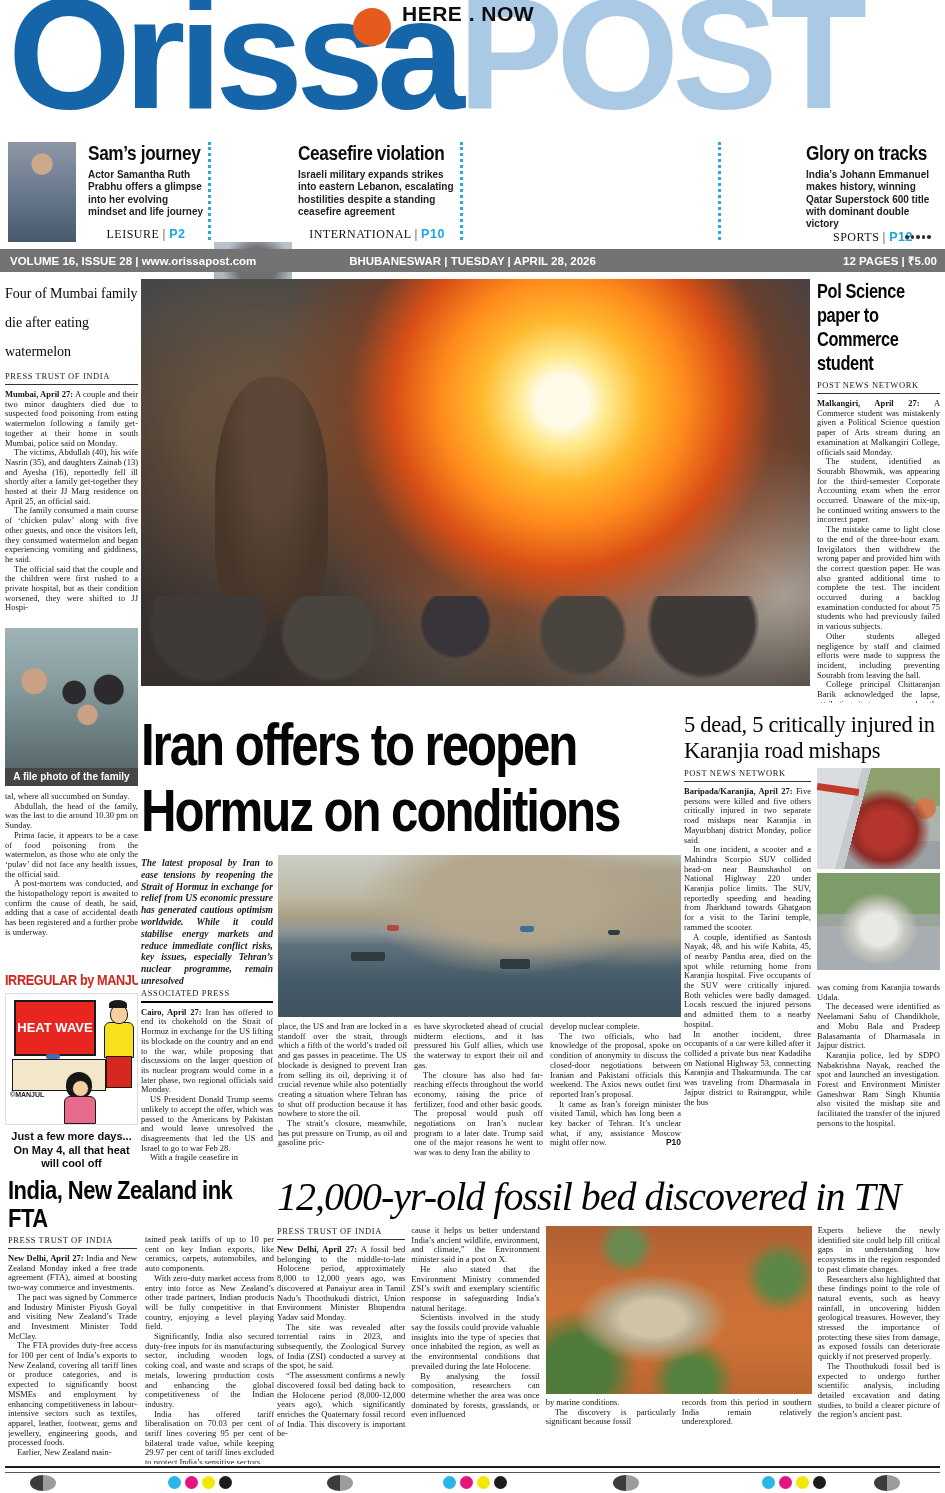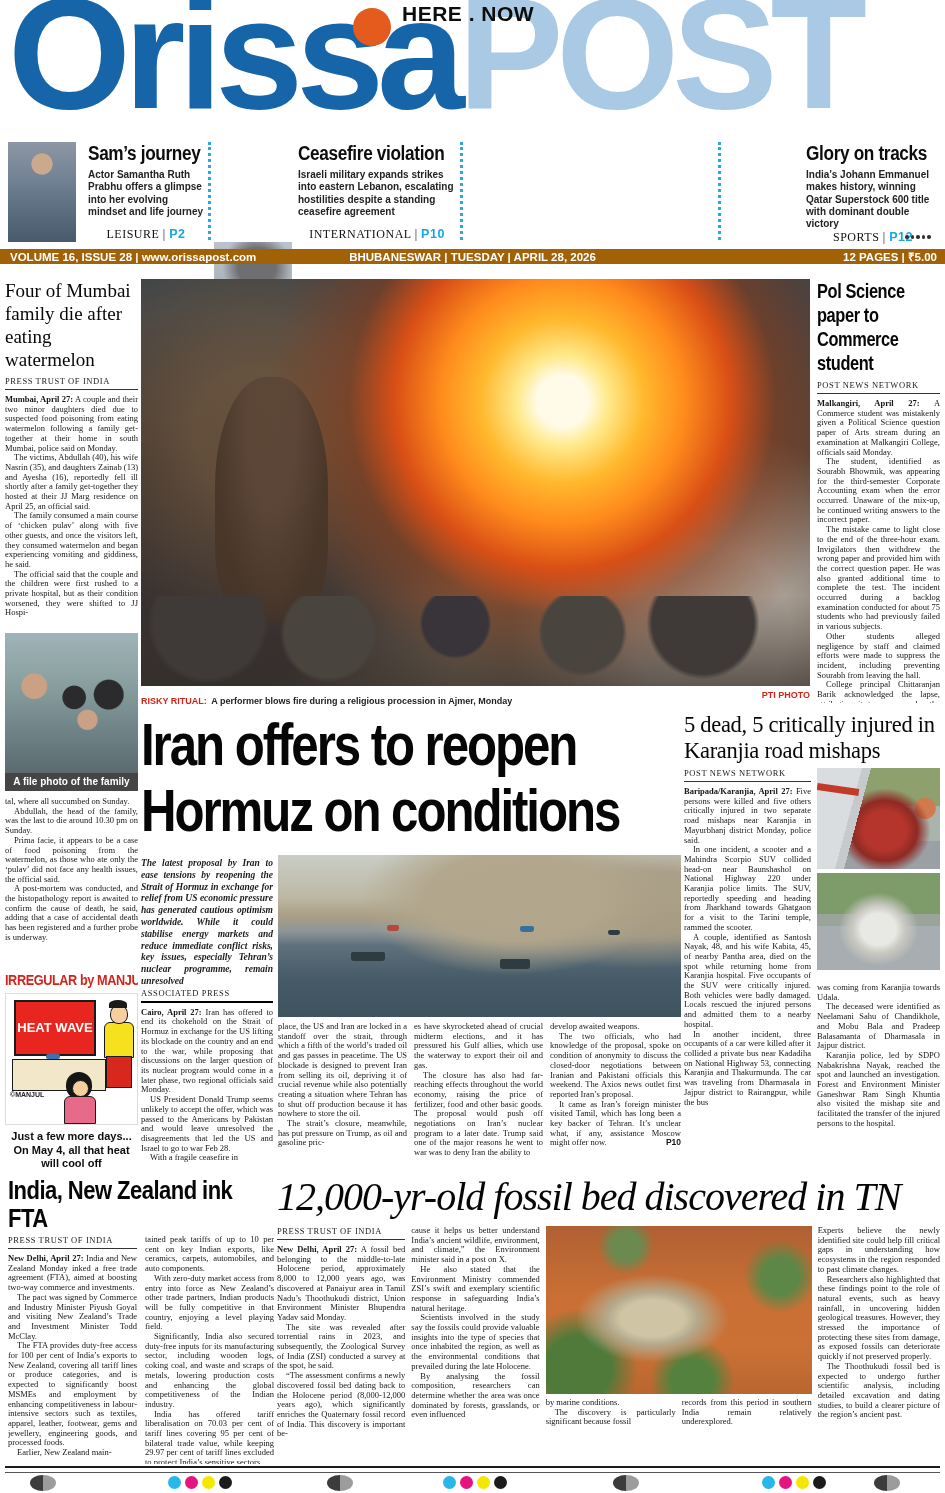--- a/index.html
+++ b/index.html
@@ -20,21 +20,21 @@
   .tsep{position:absolute;top:0;height:98px;width:0;border-left:3px dotted #2aa9e0;}
   .teaser{position:absolute;top:0;height:100px;display:flex;flex-direction:column;}
   .t-title{font-weight:bold;font-size:20px;letter-spacing:-0.4px;color:#0d0d0d;
            transform:scaleX(.86);transform-origin:left;white-space:nowrap;margin:0 0 4px;}
   .t-sum{font-size:10px;line-height:12.3px;color:#222;font-weight:bold;}
   .t-sec{margin-top:auto;text-align:center;font-family:"Liberation Serif",serif;font-size:12px;color:#111;letter-spacing:.5px;}
   .t-page{font-family:"Liberation Sans",sans-serif;font-weight:bold;color:#1aa7e0;font-size:12.5px;}
   .tphoto{position:absolute;top:0;}
 
   
-  .infobar{position:absolute;top:249px;left:0;width:945px;height:15px;background:#a16207;color:#fff;
+  .infobar{position:absolute;top:249px;left:0;width:945px;height:23px;background:#737373;color:#fff;
            font-size:11.5px;font-weight:bold;display:flex;align-items:center;}
   .infobar .ib-l{position:absolute;left:10px;}
   .infobar .ib-c{position:absolute;left:0;right:0;text-align:center;}
   .infobar .ib-r{position:absolute;right:8px;}
 
   
   .hl-serif{font-family:"Liberation Serif",serif;font-weight:400;color:#060606;margin:0;}
   .hl-cond{font-family:"Liberation Sans",sans-serif;font-weight:bold;color:#060606;margin:0;}
   .byline{font-family:"Liberation Serif",serif;font-size:8.5px;letter-spacing:.6px;color:#222;
           padding-bottom:3px;border-bottom:1.5px solid #333;margin:5px 0 5px;}
@@ -153,21 +153,21 @@
     </div>
   </div>
 
   <div class="infobar">
     <span class="ib-l">VOLUME 16, ISSUE 28 | www.orissapost.com</span>
     <span class="ib-c">BHUBANESWAR | TUESDAY | APRIL 28, 2026</span>
     <span class="ib-r">12 PAGES | ₹5.00</span>
   </div>
 
   <div class="abs" style="left:5px;top:279px;width:133px;height:690px;">
-    <h2 class="hl-serif" style="font-size:19px;line-height:23px;">Four of Mumbai family die after eating watermelon</h2>
+    <h2 class="hl-serif" style="font-size:14px;line-height:29px;">Four of Mumbai family die after eating watermelon</h2>
     <div class="byline">PRESS TRUST OF INDIA</div>
     <div class="bodytext" style="height:238px;">
       <p><b>Mumbai, April 27:</b> <span>A couple and their two minor daughters died due to suspected food poisoning from eating watermelon following a family get-together at their home in south Mumbai, police said on Monday.</span></p>
       <p>The victims, Abdullah (40), his wife Nasrin (35), and daughters Zainab (13) and Ayesha (16), reportedly fell ill shortly after a family get-together they hosted at their JJ Marg residence on April 25, an official said.</p>
       <p>The family consumed a main course of ‘chicken pulav’ along with five other guests, and once the visitors left, they consumed watermelon and began experiencing vomiting and giddiness, he said.</p>
       <p>The official said that the couple and the children were first rushed to a private hospital, but as their condition worsened, they were shifted to JJ Hospi-</p>
     </div>
     <div class="ph" style="width:133px;height:140px;background:
          radial-gradient(circle at 22% 38%, #caa185 0 9%, transparent 10%),
          radial-gradient(circle at 52% 46%, #2b2b2e 0 11%, transparent 12%),
@@ -212,25 +212,20 @@
        linear-gradient(180deg,#3d4348 0%,#51453c 45%,#6b5d4e 75%,#7a6a57 100%);">
     <div style="position:absolute;left:11%;top:24%;width:17%;height:60%;background:radial-gradient(ellipse at 50% 20%, #5b4536 0 30%, #473528 70%);border-radius:45% 45% 30% 30%;opacity:.9;"></div>
     <div style="position:absolute;left:0;bottom:0;width:100%;height:22%;background:
          radial-gradient(circle at 10% 30%, #3f3a38 0 9%, transparent 10%),
          radial-gradient(circle at 28% 42%, #4a443f 0 9%, transparent 10%),
          radial-gradient(circle at 47% 30%, #39343a 0 9%, transparent 10%),
          radial-gradient(circle at 66% 40%, #4a443f 0 9%, transparent 10%),
          radial-gradient(circle at 84% 30%, #3f3a38 0 9%, transparent 10%),
          linear-gradient(180deg, rgba(60,52,46,.0), rgba(52,46,42,.65));"></div>
   </div>
-  <div class="abs" style="left:141px;top:690px;width:669px;height:20px;">
-    <span class="capline red">RISKY RITUAL:</span>
-    <span class="capline">A performer blows fire during a religious procession in Ajmer, Monday</span>
-    <span class="capline red" style="float:right;">PTI PHOTO</span>
-  </div>
 
   <div class="abs" style="left:141px;top:712px;width:540px;height:460px;">
     <h1 class="hl-cond" style="font-size:60px;line-height:66px;letter-spacing:-2.5px;transform:scaleX(.82);transform-origin:left;width:660px;">Iran offers to reopen Hormuz on conditions</h1>
     <div style="position:absolute;left:0;top:146px;width:132px;">
       <div class="deck">The latest proposal by Iran to ease tensions by reopening the Strait of Hormuz in exchange for relief from US economic pressure has generated cautious optimism worldwide. While it could stabilise energy markets and reduce immediate conflict risks, key issues, especially Tehran’s nuclear programme, remain unresolved</div>
       <div class="byline thick" style="margin-top:0;">ASSOCIATED PRESS</div>
       <div class="bodytext" style="height:190px;">
         <p><b>Cairo, April 27:</b> <span>Iran has offered to end its chokehold on the Strait of Hormuz in exchange for the US lifting its blockade on the country and an end to the war, while proposing that discussions on the larger question of its nuclear program would come in a later phase, two regional officials said Monday.</span></p>
         <p>US President Donald Trump seems unlikely to accept the offer, which was passed to the Americans by Pakistan and would leave unresolved the disagreements that led the US and Israel to go to war Feb 28.</p>
         <p>With a fragile ceasefire in</p>
@@ -248,21 +243,21 @@
     </div>
     <div class="bodytext" style="position:absolute;left:137px;top:310px;width:129px;height:148px;">
       <p>place, the US and Iran are locked in a standoff over the strait, through which a fifth of the world’s traded oil and gas passes in peacetime. The US blockade is designed to prevent Iran from selling its oil, depriving it of crucial revenue while also potentially creating a situation where Tehran has to shut off production because it has nowhere to store the oil.</p>
       <p>The strait’s closure, meanwhile, has put pressure on Trump, as oil and gasoline pric-</p>
     </div>
     <div class="bodytext" style="position:absolute;left:273px;top:310px;width:129px;height:148px;">
       <p>es have skyrocketed ahead of crucial midterm elections, and it has pressured his Gulf allies, which use the waterway to export their oil and gas.</p>
       <p>The closure has also had far-reaching effects throughout the world economy, raising the price of fertilizer, food and other basic goods. The proposal would push off negotiations on Iran’s nuclear program to a later date. Trump said one of the major reasons he went to war was to deny Iran the ability to</p>
     </div>
     <div class="bodytext" style="position:absolute;left:409px;top:310px;width:131px;height:148px;">
-      <p>develop awaited weapons.</p>
+      <p>develop nuclear complete.</p>
       <p>The two officials, who had knowledge of the proposal, spoke on condition of anonymity to discuss the closed-door negotiations between Iranian and Pakistani officials this weekend. The Axios news outlet first reported Iran’s proposal.</p>
       <p><span>It came as Iran’s foreign minister visited Tamil, which has long been a key backer of Tehran. It’s unclear what, if any, assistance Moscow might offer now.</span> <span class="pageref">P10</span></p>
     </div>
   </div>
 
   <div class="abs" style="left:817px;top:279px;width:123px;height:424px;">
     <h2 class="hl-cond" style="font-size:21px;line-height:24px;letter-spacing:-0.5px;transform:scaleX(.78);transform-origin:left;width:158px;">Pol Science paper to Commerce student</h2>
     <div class="byline">POST NEWS NETWORK</div>
     <div class="bodytext" style="height:352px;">
       <p><b>Malkangiri, April 27:</b> <span>A Commerce student was mistakenly given a Political Science question paper of Arts stream during an examination at Malkangiri College, officials said Monday.</span></p>

